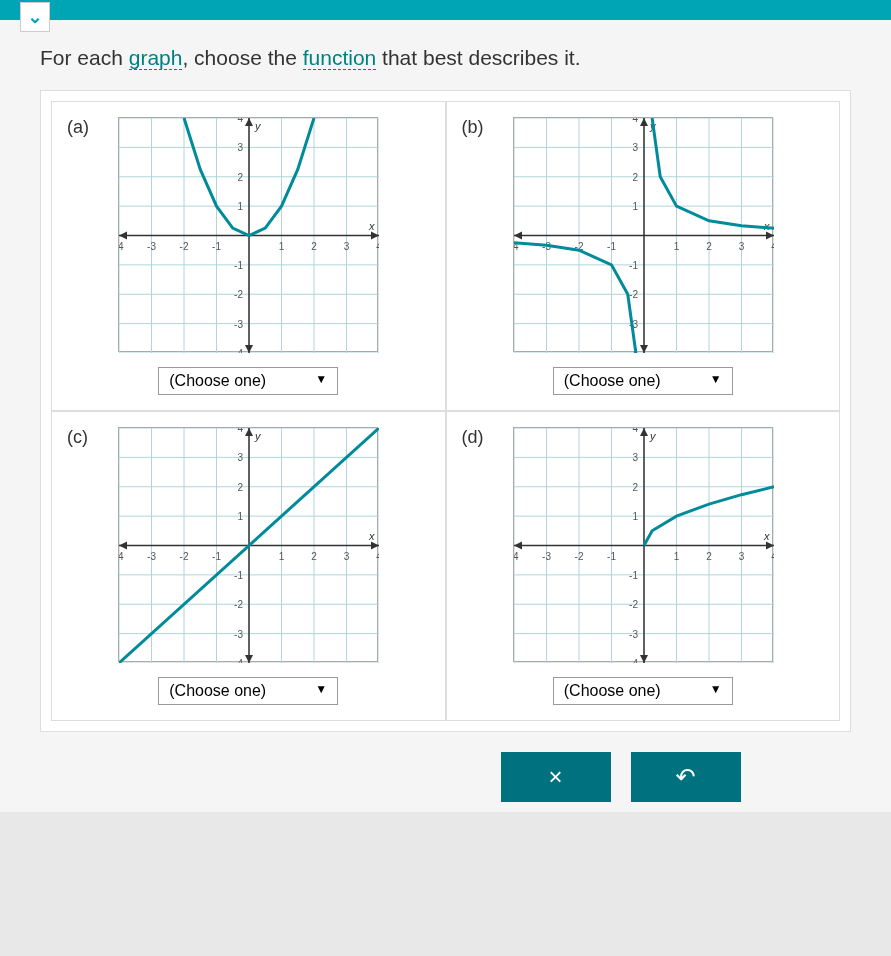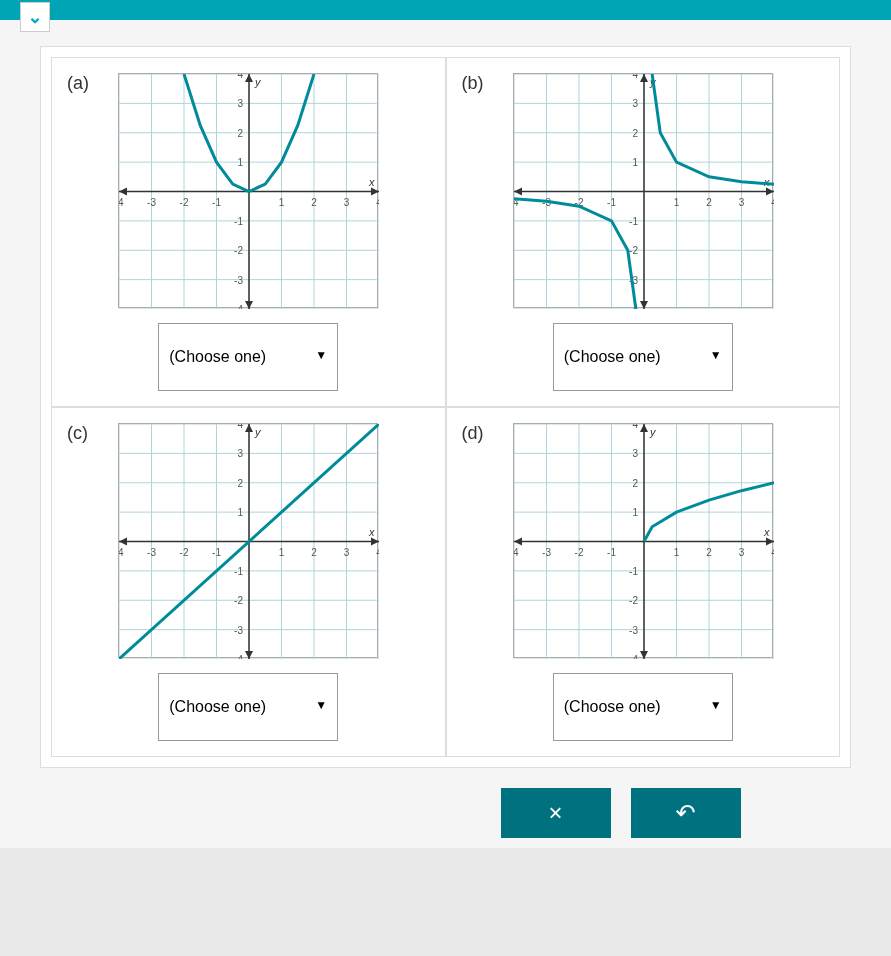--- a/index.html
+++ b/index.html
@@ -73,21 +73,21 @@
       height: 235px;
       margin: 0 auto 15px auto;
       background: white;
       border: 1px solid #aaa;
       position: relative;
     }
     .dropdown {
       display: block;
       margin: 0 auto;
       width: 180px;
-      padding: 24px 10px;
+      padding: 4px 10px;
       font-size: 16px;
       border: 1px solid #999;
       background: white;
       cursor: pointer;
       text-align: left;
       position: relative;
     }
     .dropdown::after {
       content: "▼";
       position: absolute;
@@ -117,20 +117,23 @@
   </style>
 </head>
 <body>
 
 <div class="top-bar"></div>
 <div class="chevron-box">
   <span>⌄</span>
 </div>
 
 <div class="content">
+  <p class="question">
+    <span>For each </span><span class="underline-link">graph</span><span>, choose the </span><span class="underline-link">function</span><span> that best describes it.</span>
+  </p>
 
   <div class="grid-outer">
     <div class="grid">
 
       <div class="cell">
         <span class="cell-label">(a)</span>
         <div class="plot" id="plot-a">
             <svg width="260" height="235" viewBox="0 0 260 235">
               <line x1="0" y1="0" x2="0" y2="235" stroke="#b0d4da" stroke-width="1"></line>
               <line x1="32.5" y1="0" x2="32.5" y2="235" stroke="#b0d4da" stroke-width="1"></line>

